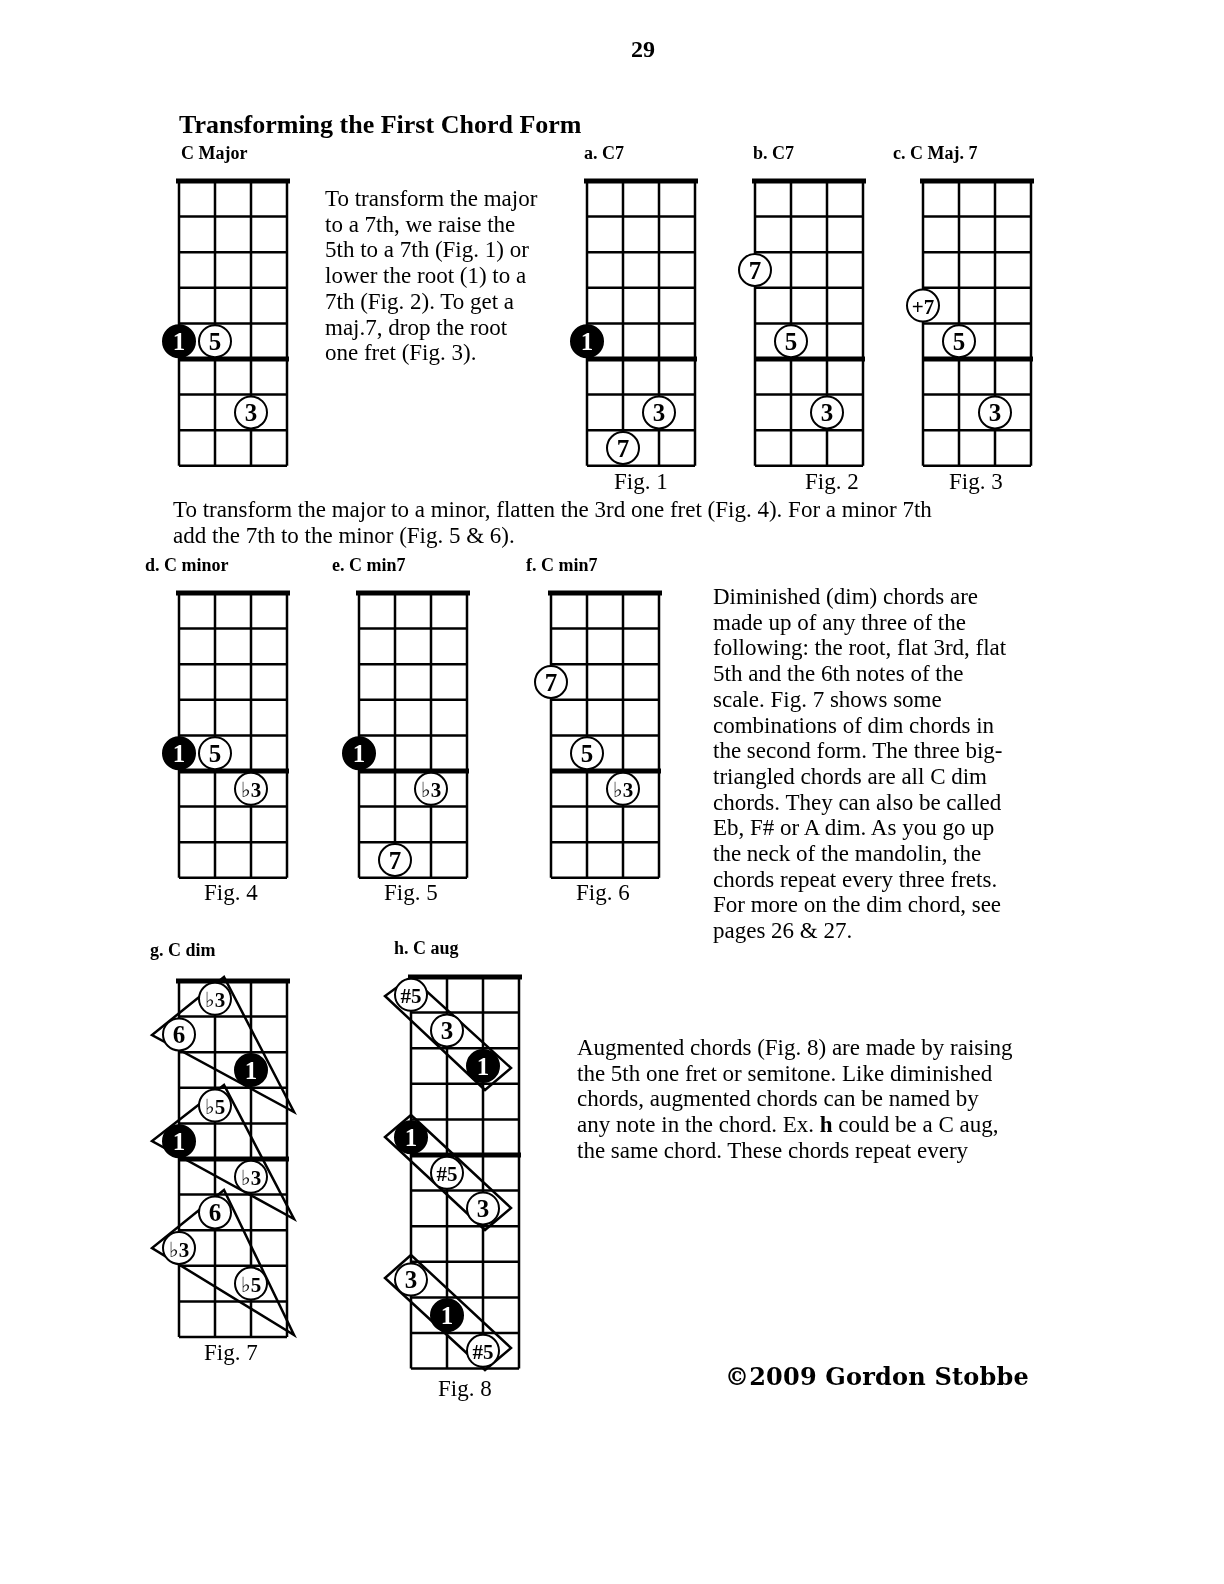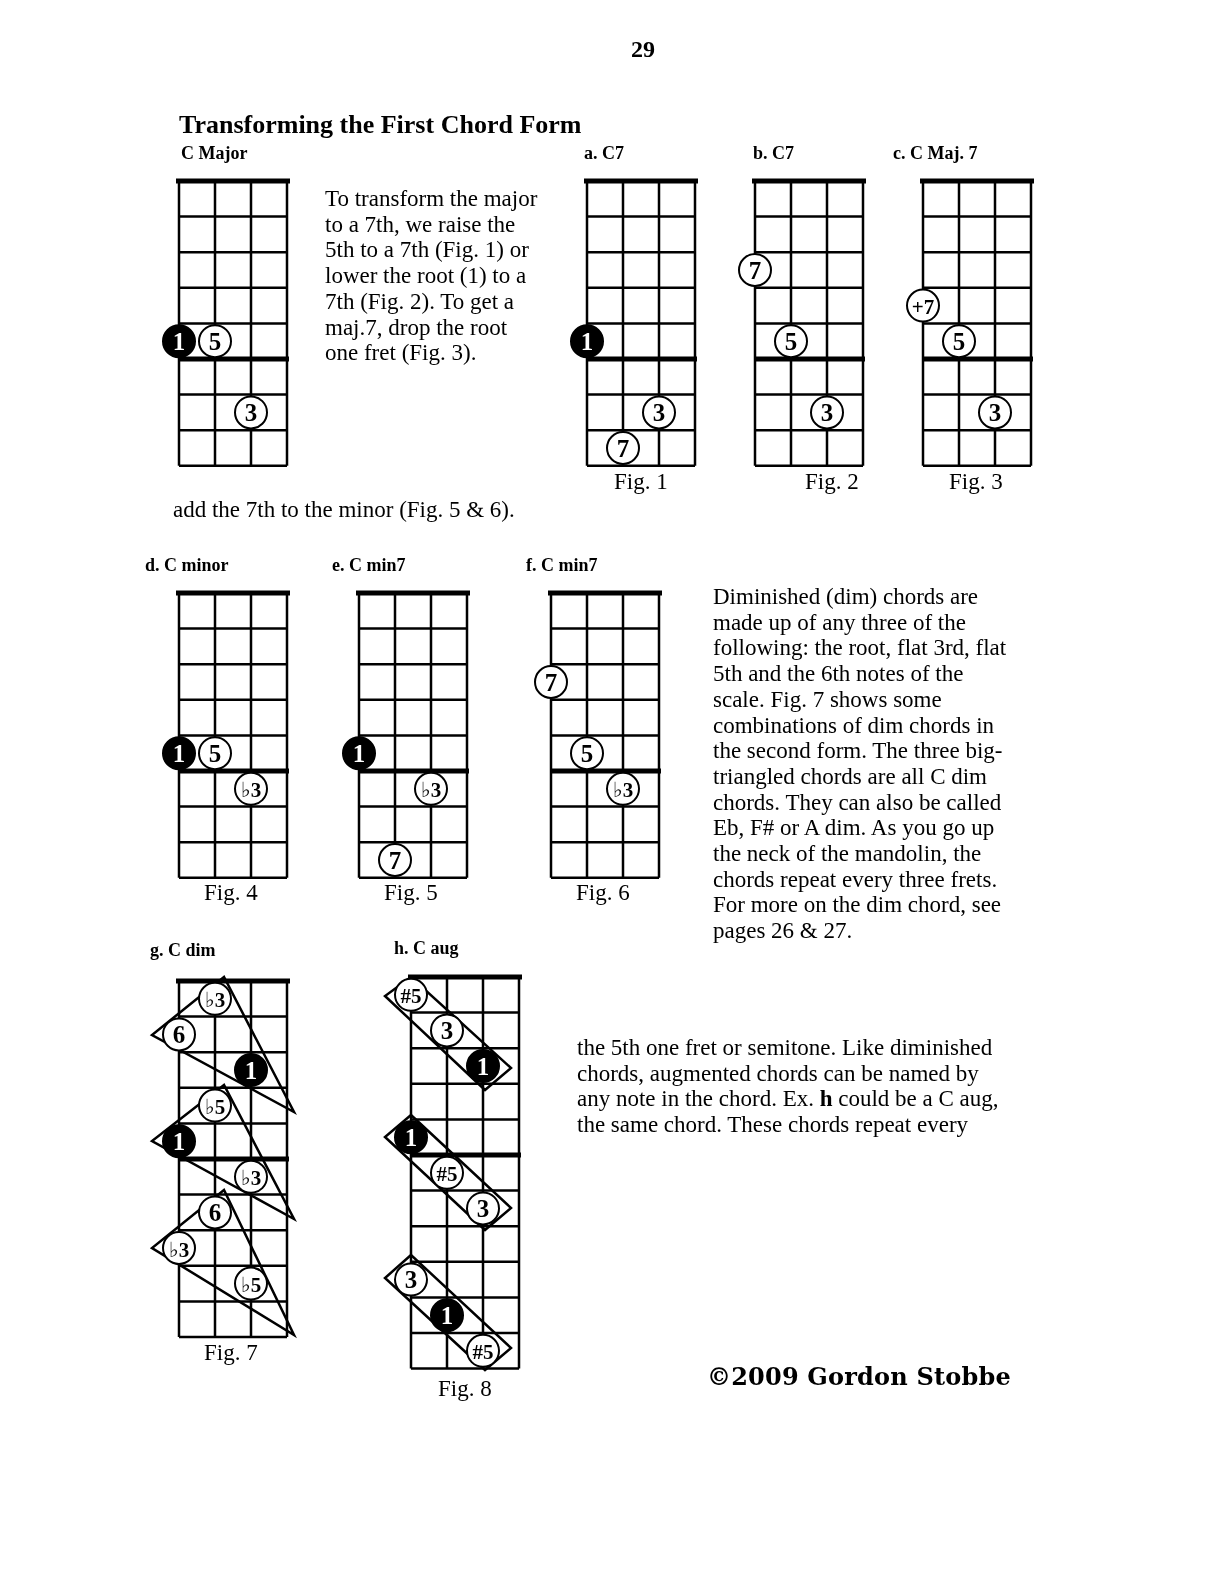--- a/index.html
+++ b/index.html
@@ -25,20 +25,21 @@
   <div>To transform the major</div>
   <div>to a 7th, we raise the</div>
   <div>5th to a 7th (Fig. 1) or</div>
   <div>lower the root (1) to a</div>
   <div>7th (Fig. 2).  To get a</div>
   <div>maj.7, drop the root</div>
   <div>one fret (Fig. 3).</div>
 </div>
 
 <div class="abs body-text" style="left:173px; top:497px;">
+  <div>To transform the major to a minor, flatten the 3rd one fret (Fig. 4).  For a minor 7th</div>
   <div>add the 7th to the minor (Fig. 5 &amp; 6).</div>
 </div>
 
 <div class="abs body-text" style="left:713px; top:584px;">
   <div>Diminished (dim) chords  are</div>
   <div>made up of any three of the</div>
   <div>following: the root, flat 3rd, flat</div>
   <div>5th and the 6th notes of the</div>
   <div>scale.  Fig. 7 shows some</div>
   <div>combinations of dim chords in</div>
@@ -46,27 +47,28 @@
   <div>triangled chords are all C dim</div>
   <div>chords.  They can also be called</div>
   <div>Eb, F# or A dim.  As you go up</div>
   <div>the neck of the mandolin, the</div>
   <div>chords repeat every three frets.</div>
   <div>For more on the dim chord, see</div>
   <div>pages 26 &amp; 27.</div>
 </div>
 
 <div class="abs body-text" style="left:577px; top:1035px;">
+  <div>Augmented chords (Fig. 8) are made by raising</div>
   <div>the 5th one fret or semitone.  Like diminished</div>
   <div>chords, augmented chords can be named by</div>
   <div><span>any note in the chord.  Ex. </span><b>h</b><span> could be a C aug,</span></div>
   <div>the same chord.  These chords repeat every</div>
 </div>
 
-<div class="abs copyright" style="left:707px; top:1362px;text-align:center;">©2009 Gordon Stobbe</div>
+<div class="abs copyright" style="left:725px; top:1362px;text-align:center;">©2009 Gordon Stobbe</div>
 
 <div id="labels-layer">
     <div class="abs chord-label" style="left: 181px; top: 143px;">C Major</div>
     <div class="abs chord-label" style="left: 584px; top: 143px;">a.   C7</div>
     <div class="abs fig-label" style="left: 614px; top: 469px;">Fig. 1</div>
     <div class="abs chord-label" style="left: 753px; top: 143px; text-align: center;">b.   C7</div>
     <div class="abs fig-label" style="left: 781px; top: 469px; margin-left: 24px;">Fig. 2</div>
     <div class="abs chord-label" style="left: 893px; top: 143px;">c.   C Maj. 7</div>
     <div class="abs fig-label" style="left: 949px; top: 469px;">Fig. 3</div>
     <div class="abs chord-label" style="left: 145px; top: 555px;">d.  C minor</div>

